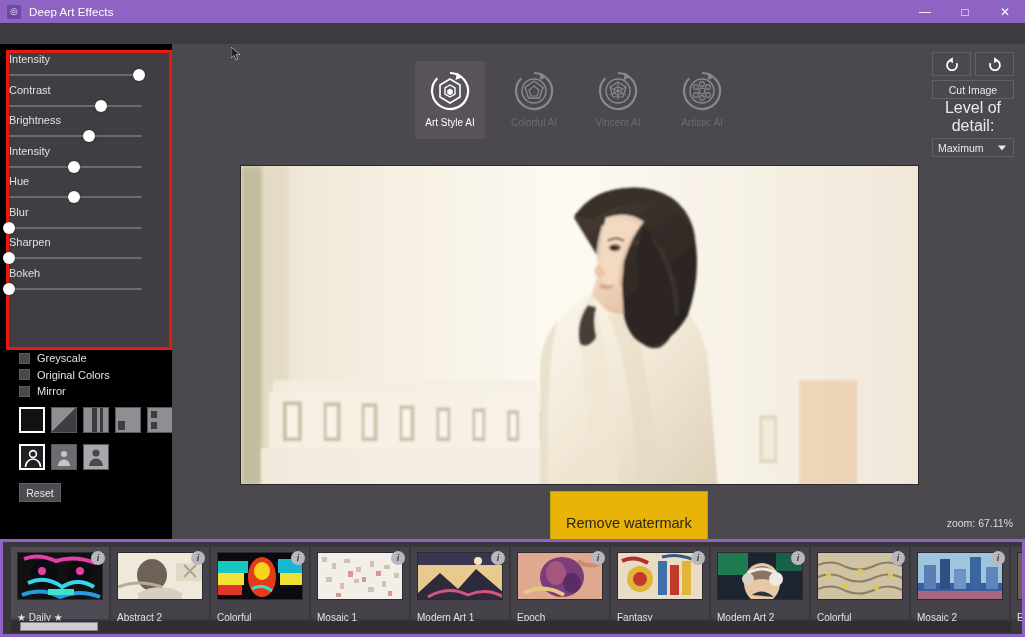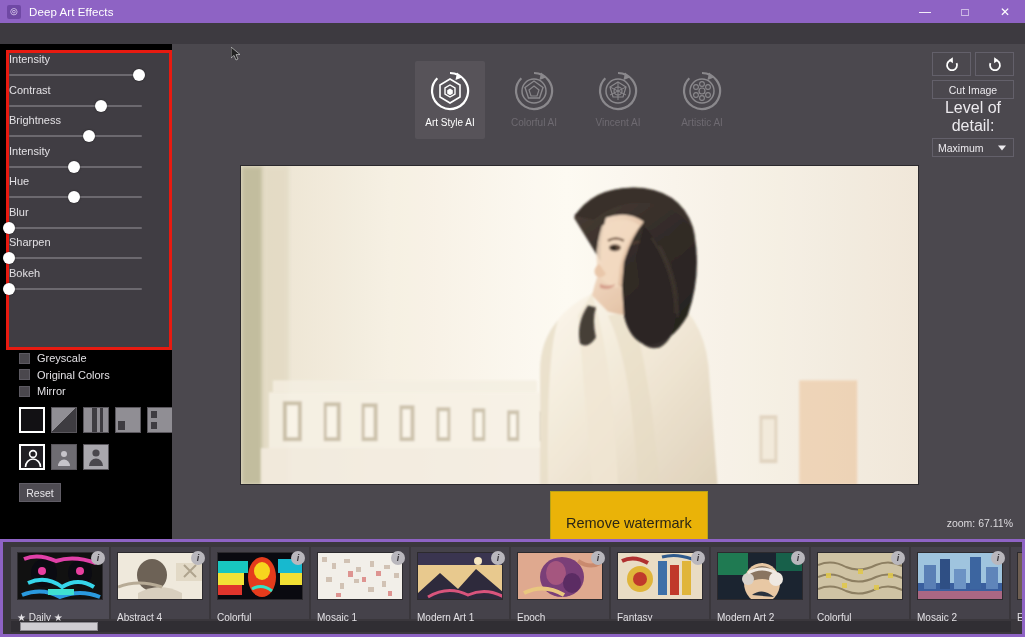--- a/index.html
+++ b/index.html
@@ -679,21 +679,21 @@
           <div class="thumb-img">
             <svg width="86" height="48" viewBox="0 0 86 48" preserveAspectRatio="none">
               <rect width="86" height="48" fill="#efe9dc"></rect>
               <ellipse cx="34" cy="22" rx="15" ry="16" fill="#6d6256"></ellipse>
               <path d="M20 40 Q42 28 64 40 L64 48 L20 48 Z" fill="#d8cfbe"></path>
               <path d="M0 34 Q20 26 44 34" stroke="#b7ab96" stroke-width="3" fill="none"></path>
               <rect x="58" y="10" width="26" height="18" fill="#e2d9c6"></rect>
               <path d="M66 12 L78 24 M78 12 L66 24" stroke="#b0a48e" stroke-width="2"></path>
             </svg>
           </div>
-          <div class="thumb-name">Abstract 4</div>
+          <div class="thumb-name">Abstract 2</div>
         </div>
 
         <div class="thumb-cell">
           <div class="info-badge">i</div>
           <div class="thumb-img">
             <svg width="86" height="48" viewBox="0 0 86 48" preserveAspectRatio="none">
               <rect width="86" height="48" fill="#0a0a10"></rect>
               <rect x="0" y="8" width="30" height="12" fill="#18c6c0"></rect>
               <rect x="0" y="20" width="26" height="12" fill="#f2e236"></rect>
               <rect x="0" y="32" width="24" height="10" fill="#e0352c"></rect>

